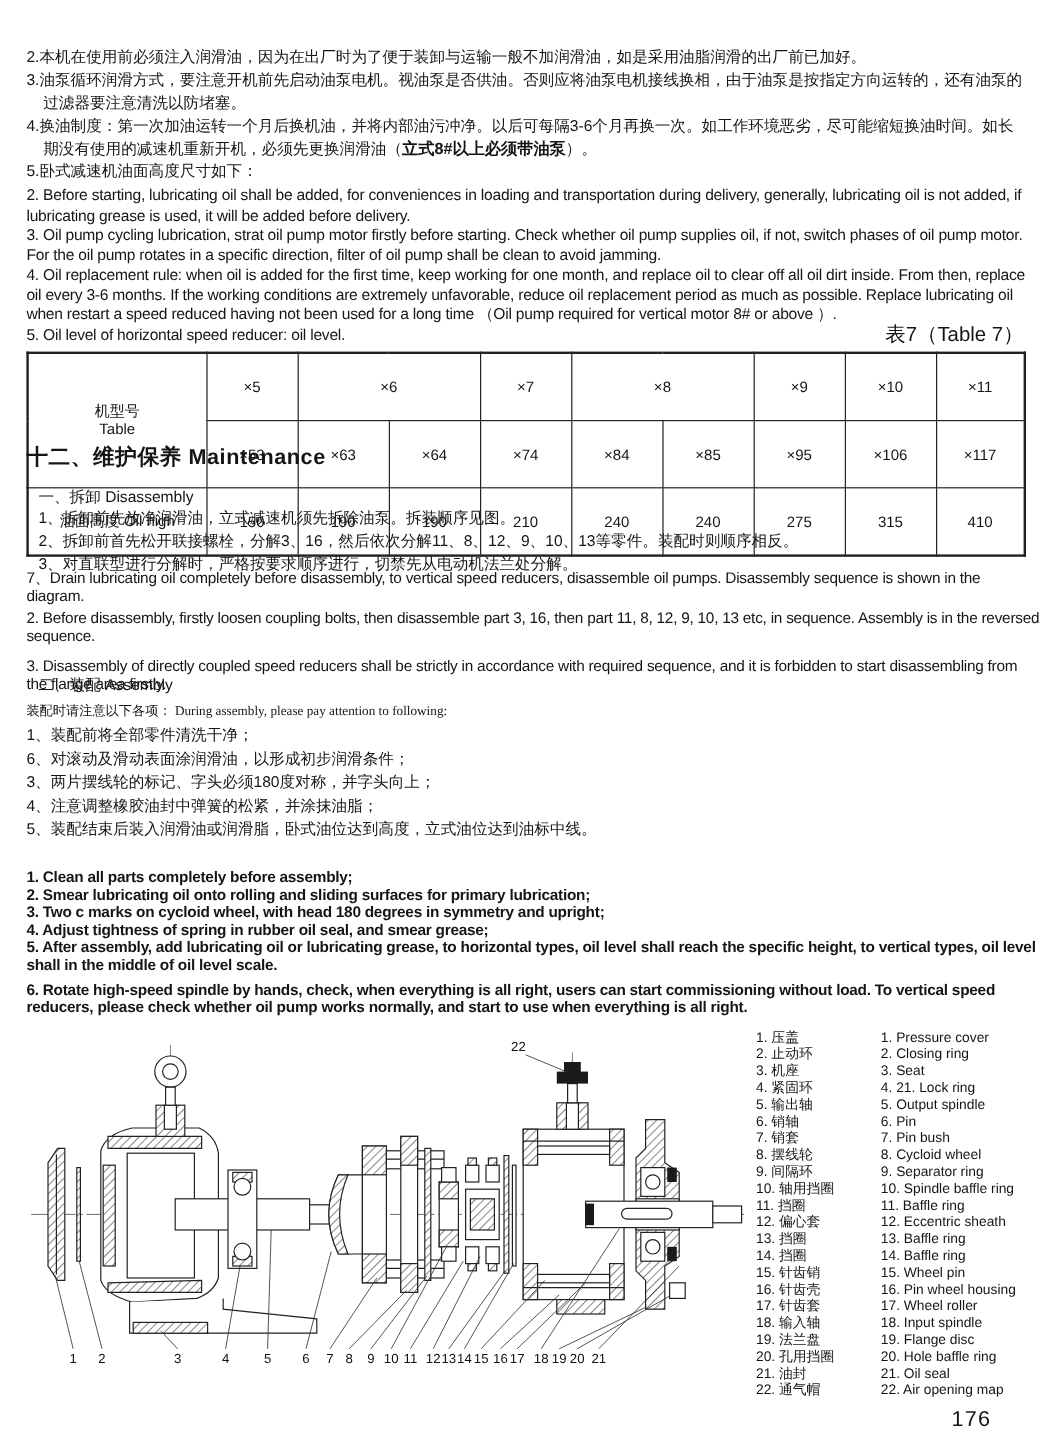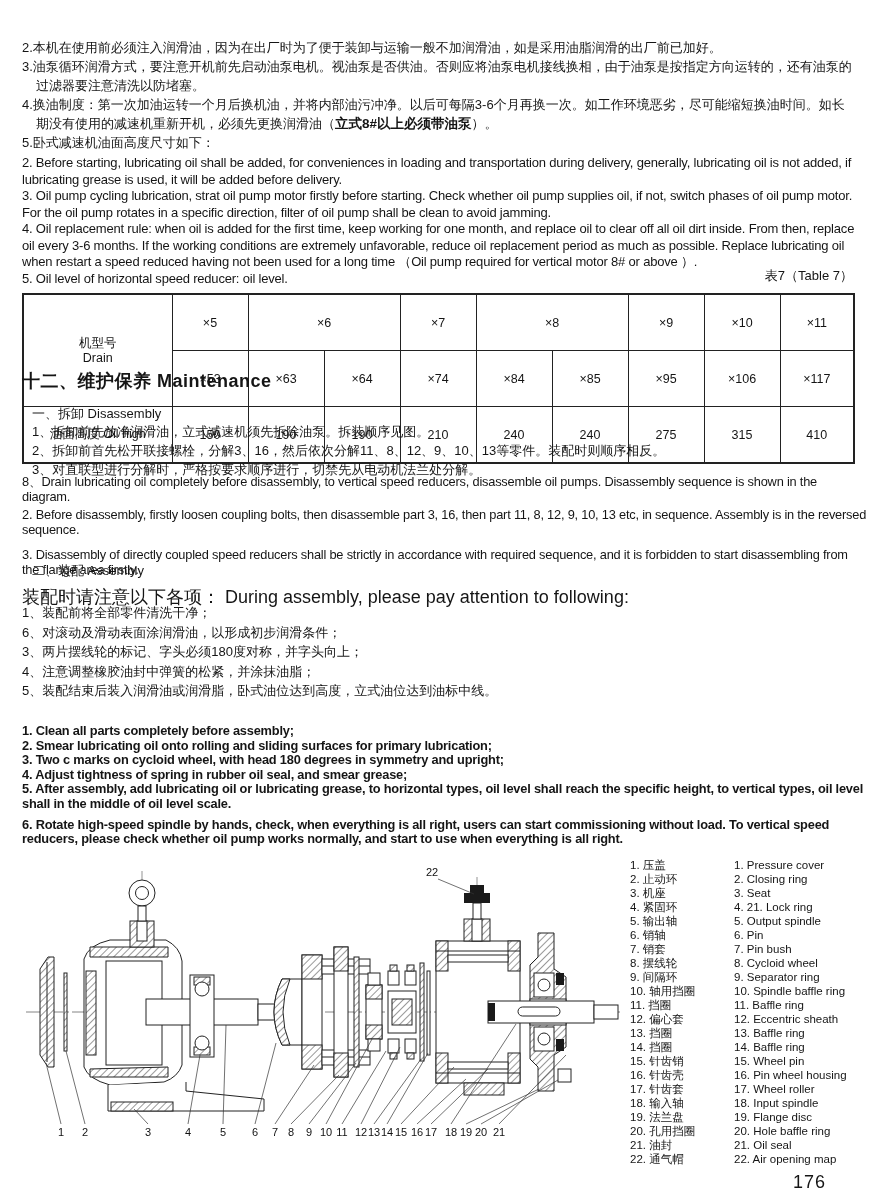--- a/index.html
+++ b/index.html
@@ -6,37 +6,37 @@
   .page{position:relative;width:875px;height:1191px;background:#fff;color:#151515;
         font-family:"Liberation Sans","DejaVu Sans",sans-serif;overflow:hidden;margin-top:16px;}
   .abs{position:absolute;}
   
   .cnnotes{left:22px;top:22px;width:833px;font-size:13px;line-height:19px;}
   .cnnotes p{margin:0;padding-left:14px;text-indent:-14px;}
   .bold-inline{font-weight:bold;font-size:13.5px;}
   
   .ennotes{left:22px;top:139px;width:840px;font-size:13px;line-height:16.5px;letter-spacing:-0.2px;}
   .ennotes p{margin:0;}
-  .tcaption{right:22px;top:251px;font-size:13px;}
+  .tcaption{right:22px;top:251px;font-size:17px;}
   
   .t7{left:22px;top:277px;border-collapse:collapse;table-layout:fixed;width:833px;
       font-size:12.5px;text-align:center;border:2px solid #222;}
   .t7 td{border:1px solid #222;height:21px;padding:17px;}
   .typecell{font-size:12.5px;line-height:15px;}
   
   .m-title{left:22px;top:353px;font-size:18px;font-weight:bold;letter-spacing:0.5px;}
   .subhead{font-size:13px;}
   .sub1{left:32px;top:389px;}
   .discn{left:32px;top:407px;width:823px;font-size:13px;line-height:18.8px;}
   .discn p{margin:0;}
   .disen{left:22px;top:458px;width:845px;font-size:12.8px;line-height:15.4px;letter-spacing:-0.2px;}
   .disen p{margin:0 0 2px 0;}
   .disen p.gap{margin-top:9px;}
   .sub2{left:32px;top:546px;}
-  .intro{left:22px;top:569px;font-size:18px;}
+  .intro{left:22px;top:569px;font-size:11px;font-family:Liberation Serif, serif;}
   .asmcn{left:22px;top:587px;width:833px;font-size:13px;line-height:19.6px;}
   .asmcn p{margin:0;}
   .asmen{left:22px;top:708px;width:845px;font-size:12.8px;line-height:14.6px;letter-spacing:-0.2px;font-weight:bold;}
   .asmen p{margin:0;}
   .asmen p.gap{margin-top:6px;}
   
   .diagram{left:18px;top:845px;}
   
   .parts{left:630px;top:842px;width:240px;font-size:11.5px;line-height:14px;}
   .part-row{display:flex;}
@@ -76,21 +76,21 @@
         <col style="width:76px">
         <col style="width:76px">
         <col style="width:76px">
       <col style="width:76px">
         <col>
     </colgroup>
     <tbody>
         <tr>
       <td rowspan="2" class="typecell">
         <span>机型号</span><br>
-        <span>Drain</span>
+        <span>Table</span>
       </td>
       <td>×5</td>
       <td colspan="2">×6</td>
       <td>×7</td>
       <td colspan="2">×8</td>
       <td>×9</td>
       <td>×10</td>
       <td>×11</td>
     </tr>
     <tr>
@@ -122,21 +122,21 @@
   <div class="abs m-title">十二、维护保养  Maintenance</div>
   <div class="abs subhead sub1">一、拆卸   Disassembly</div>
 
   <div class="abs discn">
     <p>1、拆卸前先放净润滑油，立式减速机须先拆除油泵。拆装顺序见图。</p>
     <p>2、拆卸前首先松开联接螺栓，分解3、16，然后依次分解11、8、12、9、10、13等零件。装配时则顺序相反。</p>
     <p>3、对直联型进行分解时，严格按要求顺序进行，切禁先从电动机法兰处分解。</p>
   </div>
 
   <div class="abs disen">
-    <p>8、Drain lubricating oil completely before disassembly, to vertical speed reducers, disassemble oil pumps. Disassembly sequence is shown in the diagram.</p>
+    <p>7、Drain lubricating oil completely before disassembly, to vertical speed reducers, disassemble oil pumps. Disassembly sequence is shown in the diagram.</p>
     <p>2. Before disassembly, firstly loosen coupling bolts, then disassemble part 3, 16, then part 11, 8, 12, 9, 10, 13 etc, in sequence. Assembly is in the reversed sequence.</p>
     <p class="gap">3. Disassembly of directly coupled speed reducers shall be strictly in accordance with required sequence, and it is forbidden to start disassembling from the flange area firstly.</p>
   </div>
 
   <div class="abs subhead sub2">二、装配   Assembly</div>
   <div class="abs intro">装配时请注意以下各项：      During assembly, please pay attention to following:</div>
 
   <div class="abs asmcn">
     <p>1、装配前将全部零件清洗干净；</p>
     <p>6、对滚动及滑动表面涂润滑油，以形成初步润滑条件；</p>

